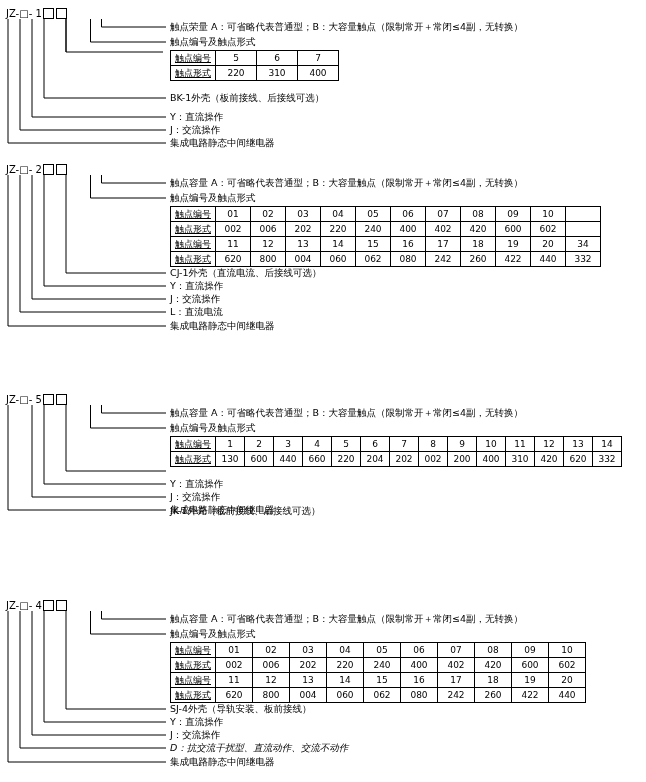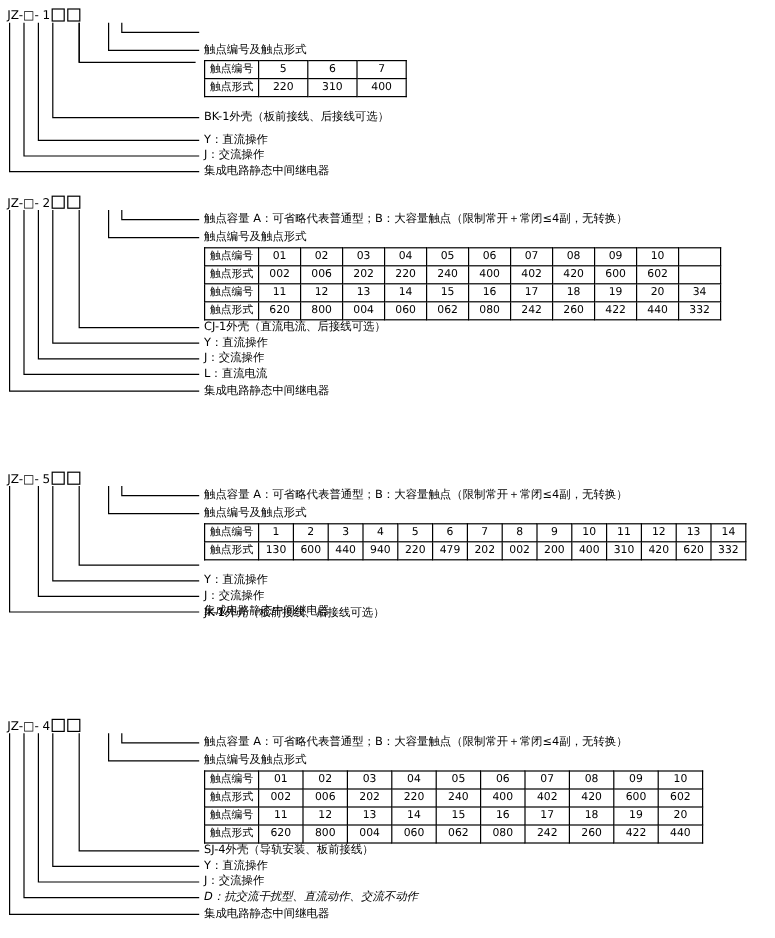--- a/index.html
+++ b/index.html
@@ -41,21 +41,21 @@
     font-size:9px;
   }
   table.ct td{
     border:1px solid #000;
     text-align:center;
     padding:1px 3px;
     height:12px;
     line-height:12px;
     white-space:nowrap;
   }
-  table.ct td.hd{padding:1px 4px;}
+  table.ct td.hd{padding:1px 4px;text-decoration:underline;}
 </style>
 </head>
 <body>
 
 <div class="block" style="top:0;height:150px;padding-left:28px;">
   <div class="code" style="left:6px;top:8px;">
     <span>JZ-□- 1</span><span class="sq"></span><span class="sq"></span>
   </div>
 
   <svg class="leaders" width="646" height="150">
@@ -65,20 +65,21 @@
     <path d="M66,19 L66,52 L66,52" stroke="#000" fill="none" stroke-width="1"></path>
     <path d="M66,52 L166,52" stroke="#000" fill="none" stroke-width="0"></path>
 
     <path d="M8,19 L8,143 L166,143" stroke="#000" fill="none" stroke-width="1"></path>
     <path d="M20,19 L20,130 L166,130" stroke="#000" fill="none" stroke-width="1"></path>
     <path d="M32,19 L32,117 L166,117" stroke="#000" fill="none" stroke-width="1"></path>
     <path d="M44,19 L44,98 L166,98" stroke="#000" fill="none" stroke-width="1"></path>
     <path d="M66,19 L66,52 L163,52" stroke="#000" fill="none" stroke-width="1"></path>
   </svg>
 
+  <div class="txt" style="left:170px;top:21px;">触点荣量    A：可省略代表普通型；B：大容量触点（限制常开＋常闭≤4副，无转换）</div>
   <div class="txt" style="left:170px;top:36px;">触点编号及触点形式</div>
 
   <table class="ct" style="left:170px;top:50px;">
     <tbody>
         <tr>
       <td class="hd">触点编号</td>
       <td style="width:34px">5</td>
       <td style="width:34px">6</td>
       <td style="width:34px">7</td>
     </tr>
@@ -217,23 +218,23 @@
       <td style="width:22px">11</td>
       <td style="width:22px">12</td>
       <td style="width:22px">13</td>
       <td style="width:22px">14</td>
     </tr>
     <tr>
       <td class="hd">触点形式</td>
       <td>130</td>
       <td>600</td>
       <td>440</td>
-      <td>940</td>
+      <td>660</td>
       <td>220</td>
-      <td>479</td>
+      <td>204</td>
       <td>202</td>
       <td>002</td>
       <td>200</td>
       <td>400</td>
       <td>310</td>
       <td>420</td>
       <td>620</td>
       <td>332</td>
     </tr>
   </tbody>

